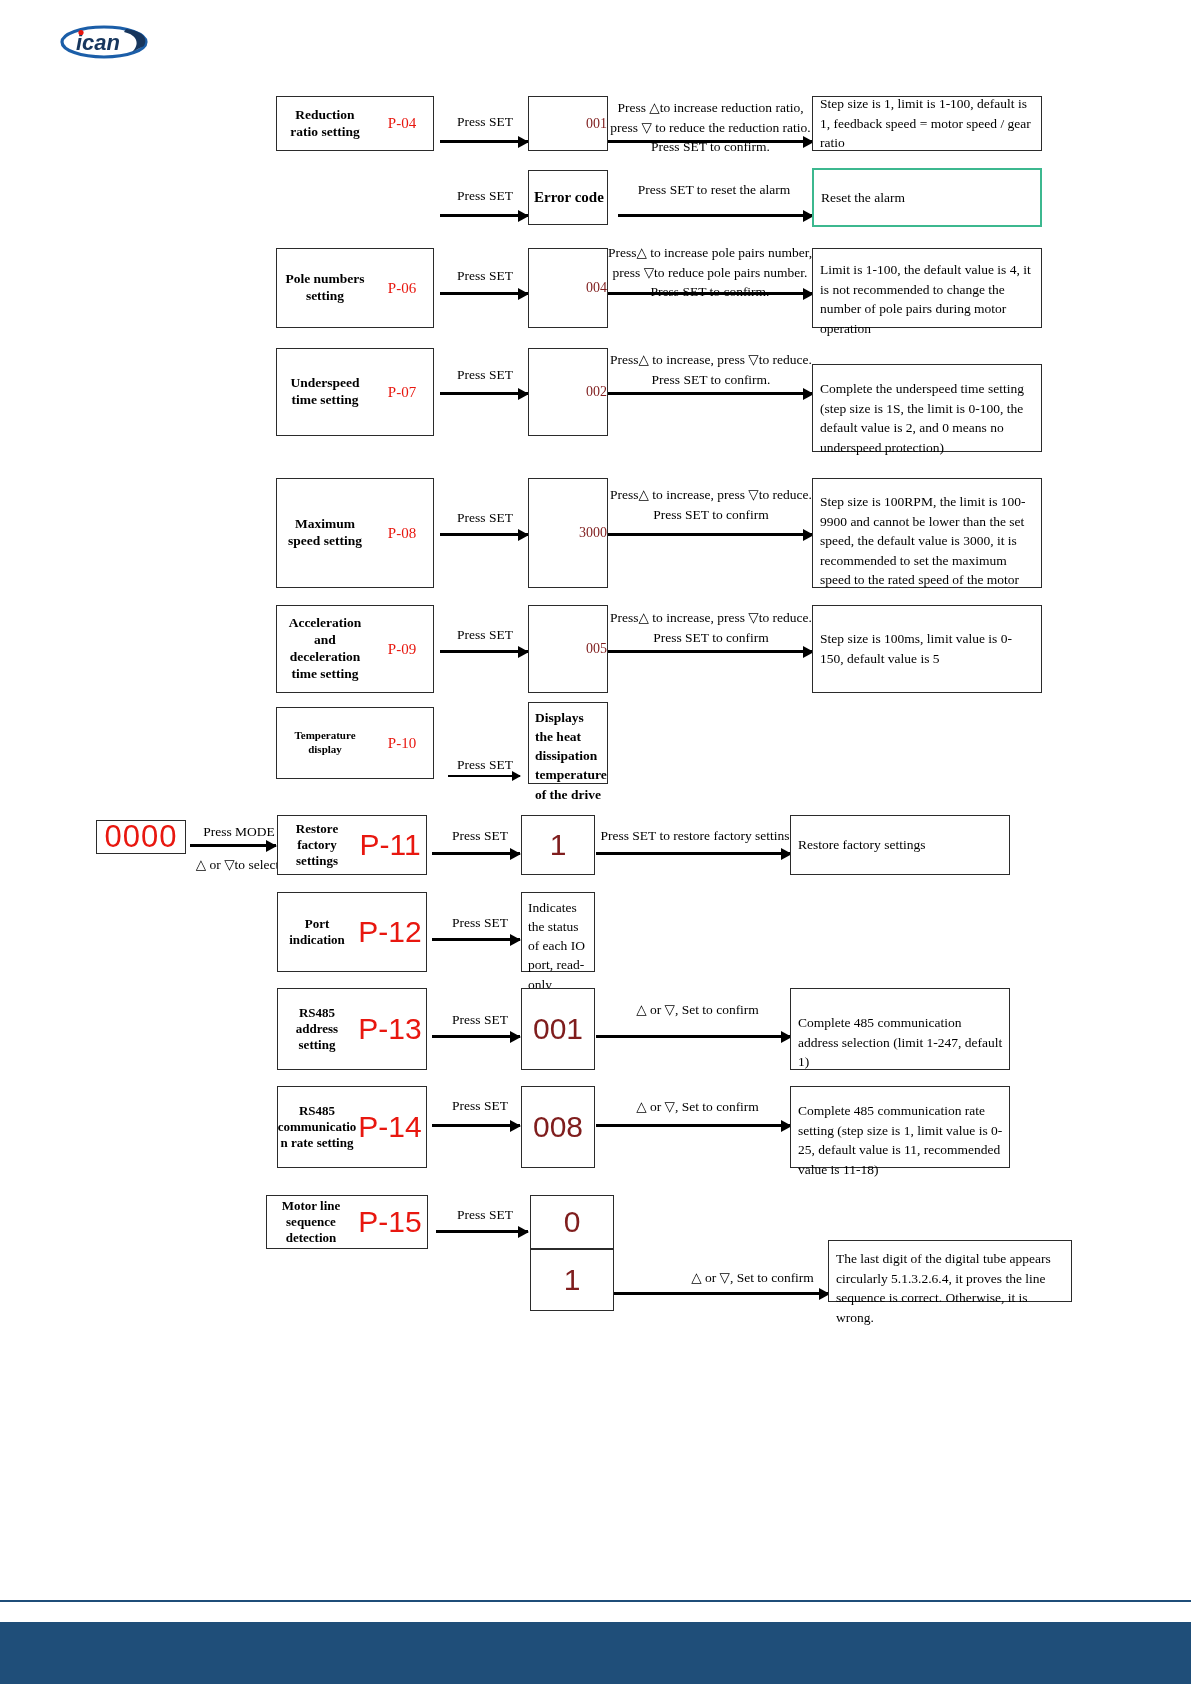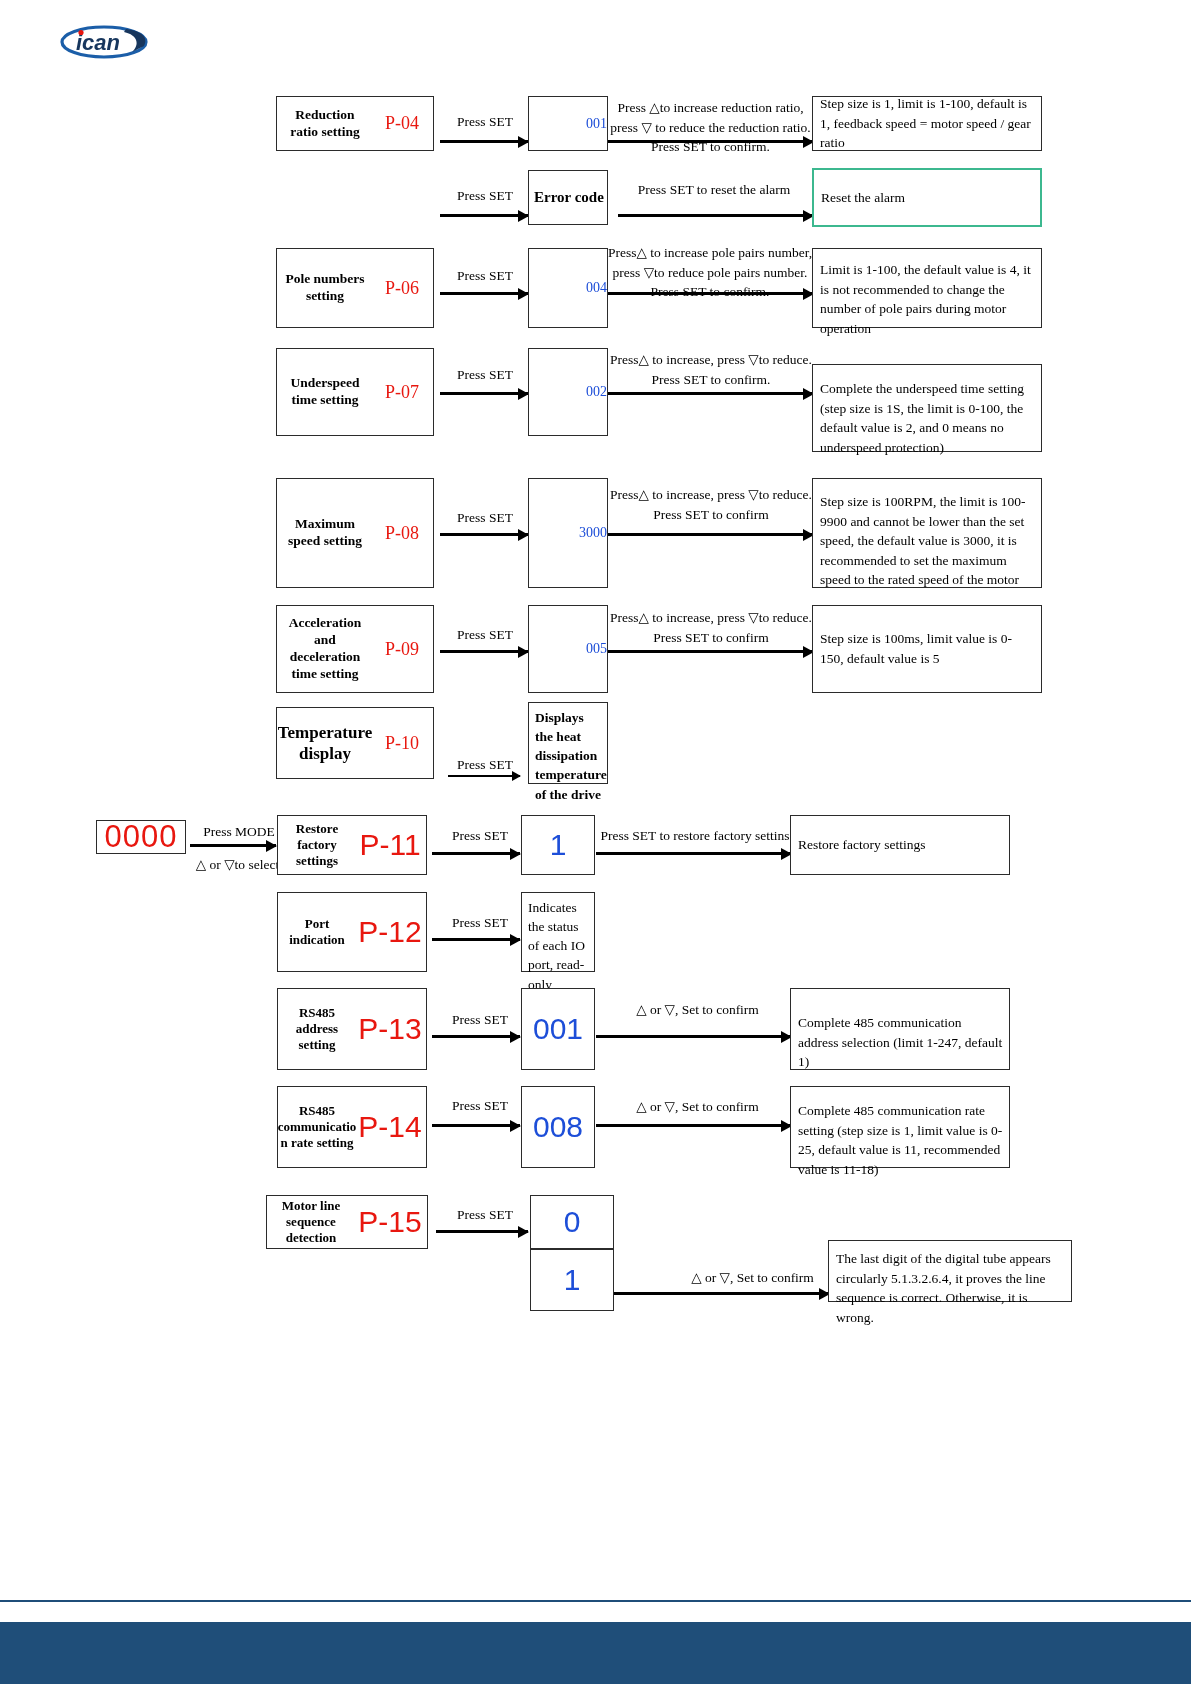--- a/index.html
+++ b/index.html
@@ -32,27 +32,27 @@
     font-weight:bold;
     line-height:1.25;
     padding:0 4px;box-sizing:border-box;
   }
   .pcode{
     position:absolute;top:0;bottom:0;right:0;
     display:flex;align-items:center;justify-content:center;
     color:#e8170f;
     text-align:center;
   }
-  .pcode.small{font-size:18px;}
+  .pcode.small{font-size:15px;}
   .pcode.big{font-size:30px;font-family:"Liberation Sans",sans-serif;}
 
   
   .valbox{
     display:flex;align-items:center;justify-content:center;
-    color:#1d4ed8;
+    color:#7f1d1d;
   }
   .valbox.sm{font-size:14px;justify-content:flex-end;padding-right:6px;}
   .valbox.digit{font-size:30px;font-family:"Liberation Sans",sans-serif;justify-content:center;}
 
   
   .desc{
     font-size:13.5px;line-height:1.45;
     padding:6px 6px 6px 7px;box-sizing:border-box;
     display:block;
   }
@@ -210,21 +210,21 @@
   <div class="box" style="left:528px;top:605px;width:80px;height:88px;">
     <div class="valbox sm" style="width:100%;height:100%;">005</div>
   </div>
   <div class="acap" style="left:610px;top:608px;width:202px;">Press△ to increase, press ▽to reduce. Press SET to confirm</div>
   <div class="arrow" style="left:608px;top:650px;width:205px;"></div>
   <div class="box" style="left:812px;top:605px;width:230px;height:88px;">
     <div class="desc mid" style="width:100%;height:100%;">Step size is 100ms, limit value is 0-150, default value is 5</div>
   </div>
 
   <div class="box" style="left:276px;top:707px;width:158px;height:72px;">
-    <div class="pname" style="width:96px;font-size:17px;white-space:pre-line;">Temperature
+    <div class="pname" style="width:96px;font-size:11px;white-space:pre-line;">Temperature
 display</div>
     <div class="pcode small" style="width:62px;">P-10</div>
   </div>
   <div class="acap" style="left:440px;top:755px;width:90px;">Press SET</div>
   <div class="arrow thin" style="left:448px;top:775px;width:72px;"></div>
   <div class="box" style="left:528px;top:702px;width:80px;height:82px;">
     <div class="dispbox">Displays the heat dissipation temperature of the drive</div>
   </div>
 
   <div class="box" style="left:96px;top:820px;width:90px;height:34px;">

